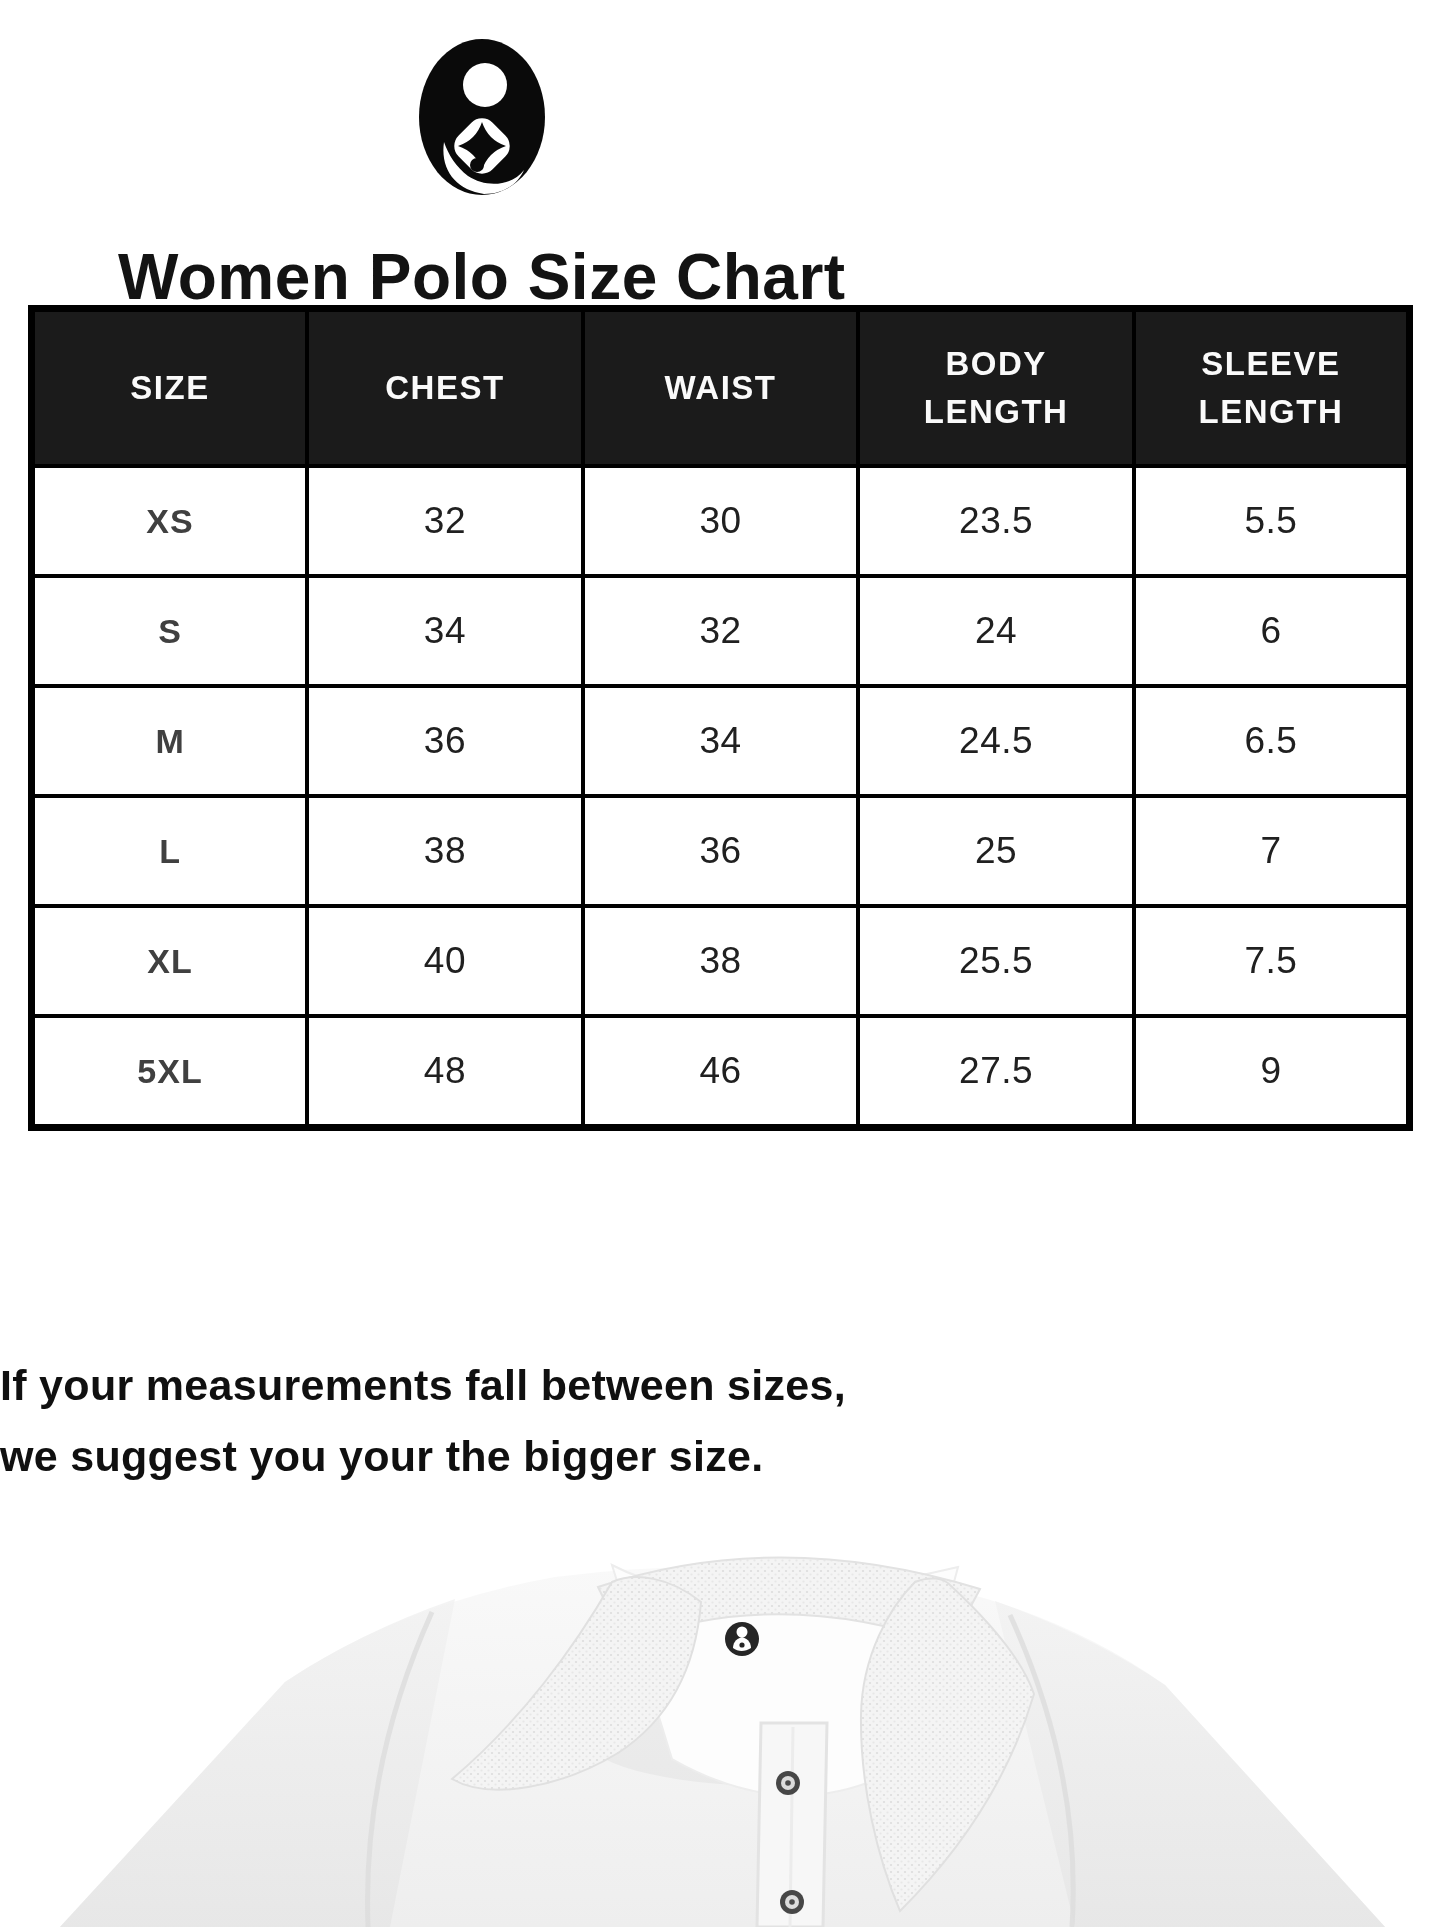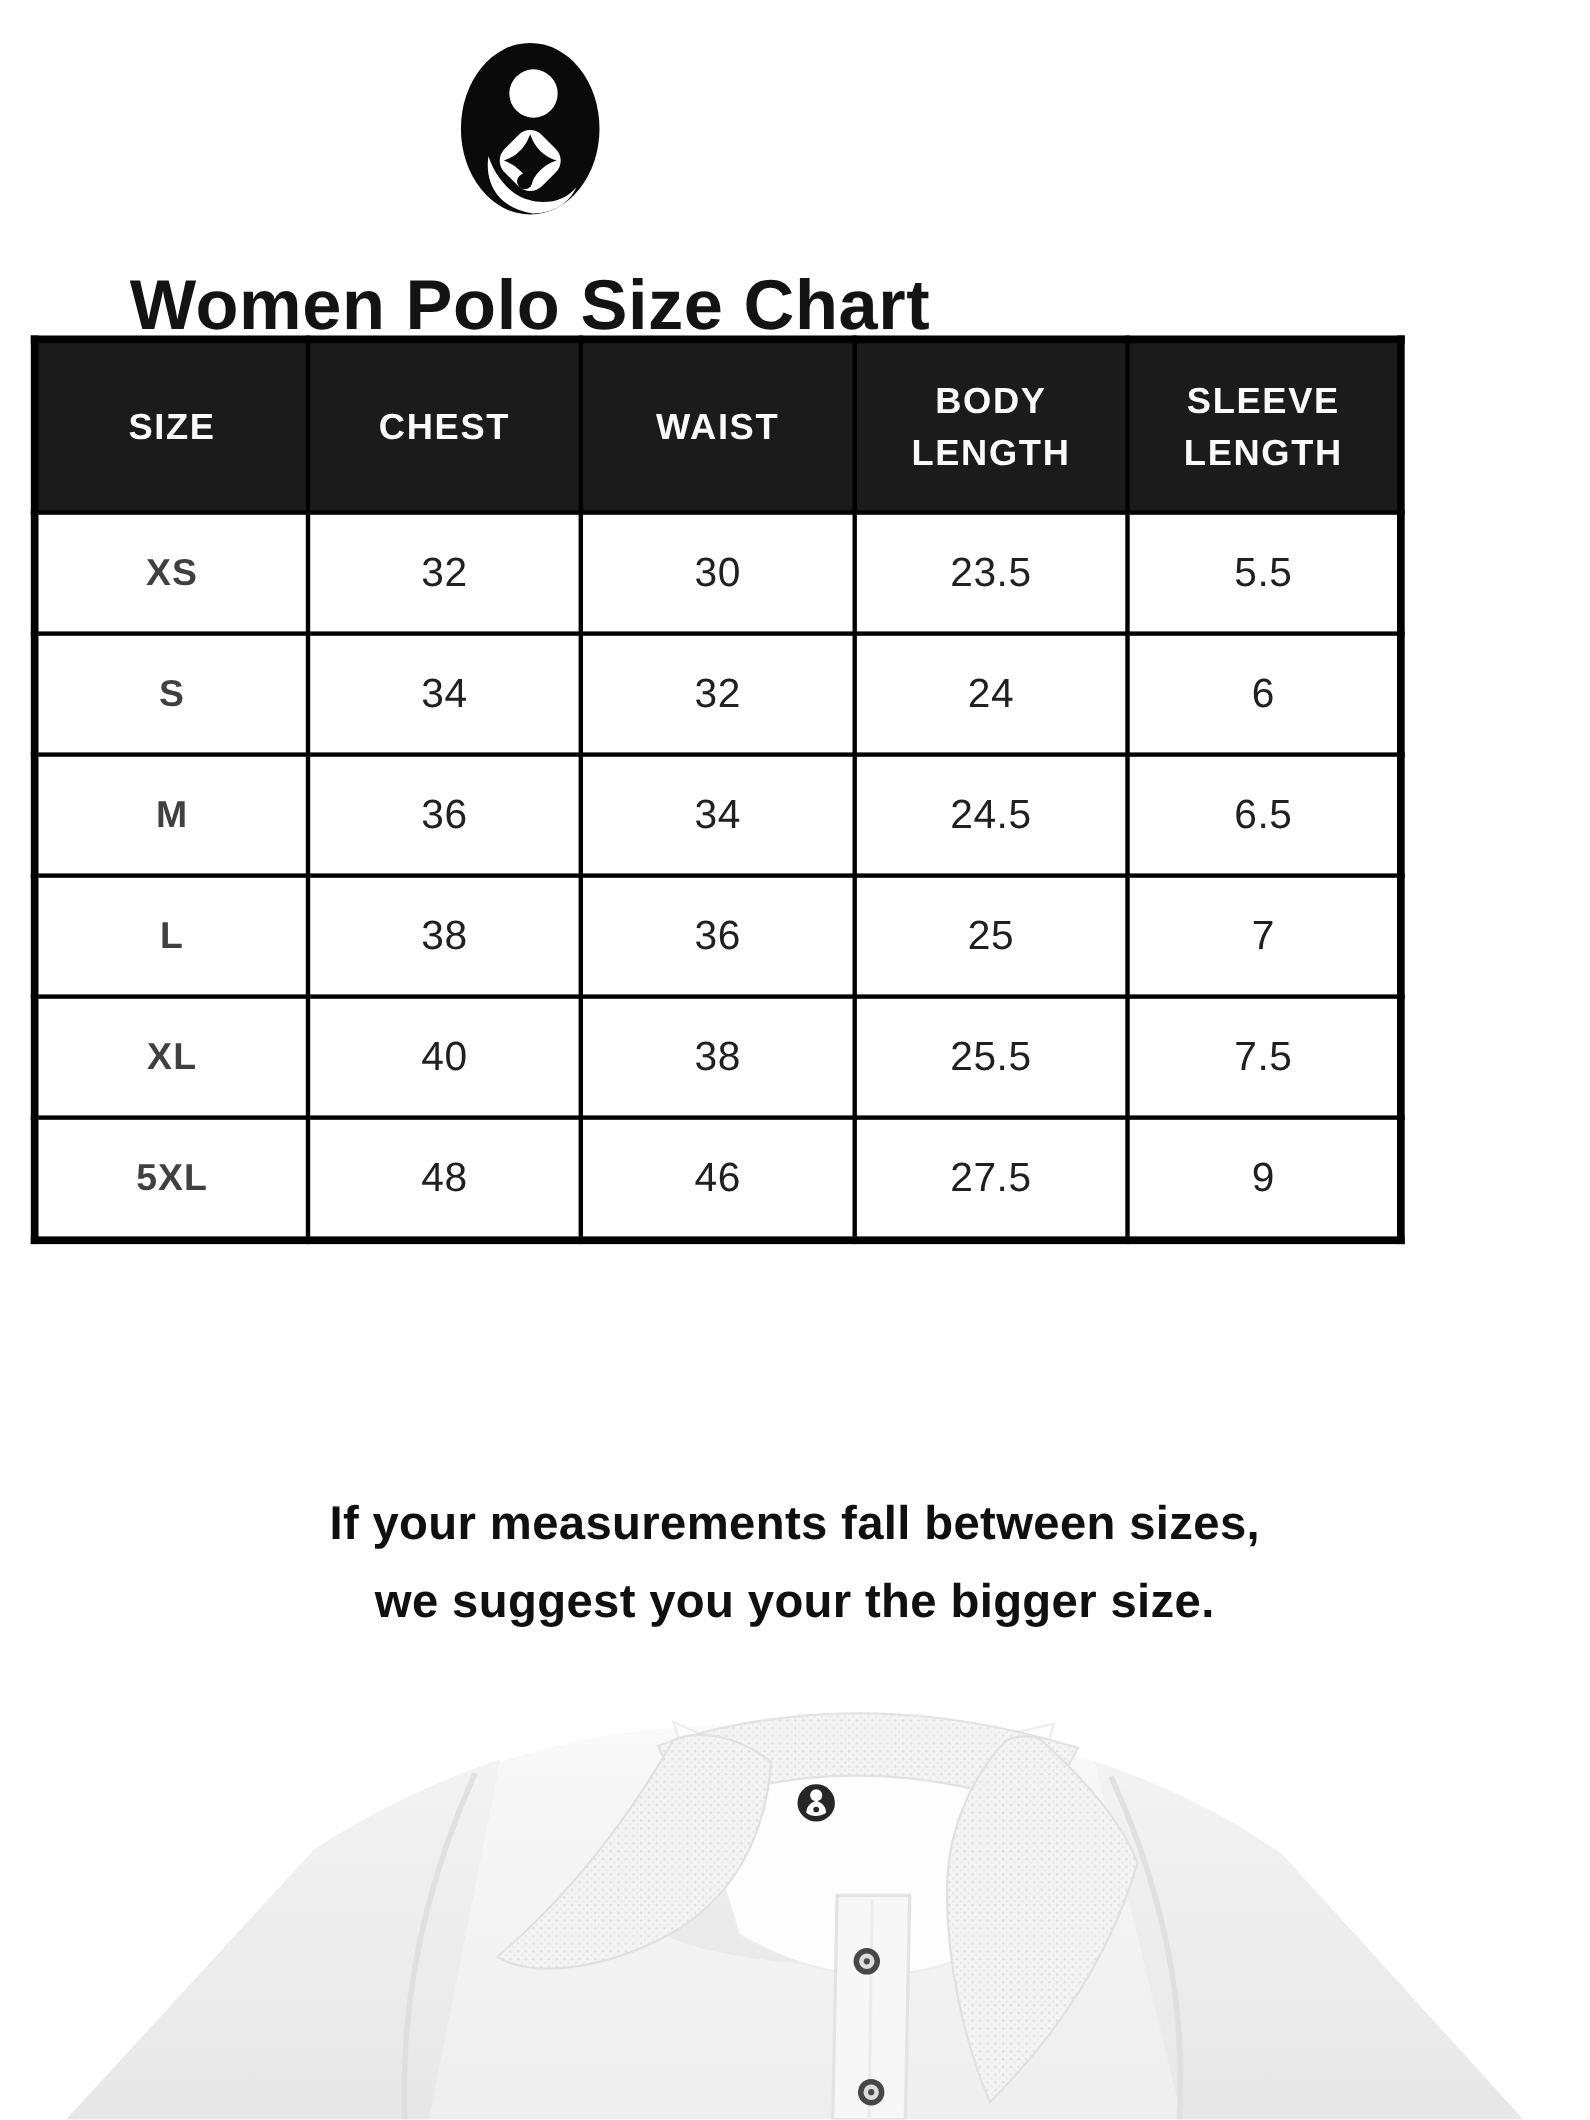--- a/index.html
+++ b/index.html
@@ -35,21 +35,21 @@
     color: #131313;
     letter-spacing: 0.5px;
     white-space: nowrap;
   }
 
   
   .size-table-wrap {
     position: absolute;
     top: 305px;
     left: 28px;
-    width: 1249px;
+    width: 1385px;
   }
   table.size-chart {
     width: 100%;
     border-collapse: collapse;
     table-layout: fixed;
     border: 7px solid #000;
   }
   table.size-chart th {
     background: #1b1b1b;
     color: #fafafa;
@@ -82,21 +82,20 @@
     color: #202020;
     letter-spacing: 0.5px;
   }
 
   
   .note {
     position: absolute;
     top: 1350px;
     left: 0;
     width: 1445px;
-    text-align: center;
     font-size: 43px;
     font-weight: bold;
     color: #101010;
     line-height: 71px;
     letter-spacing: 0.3px;
   }
 
   
   .polo-photo {
     position: absolute;

